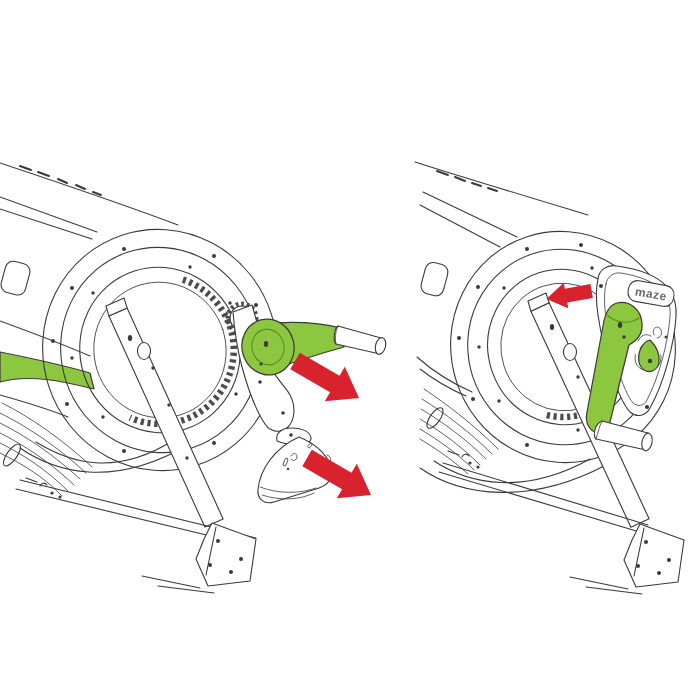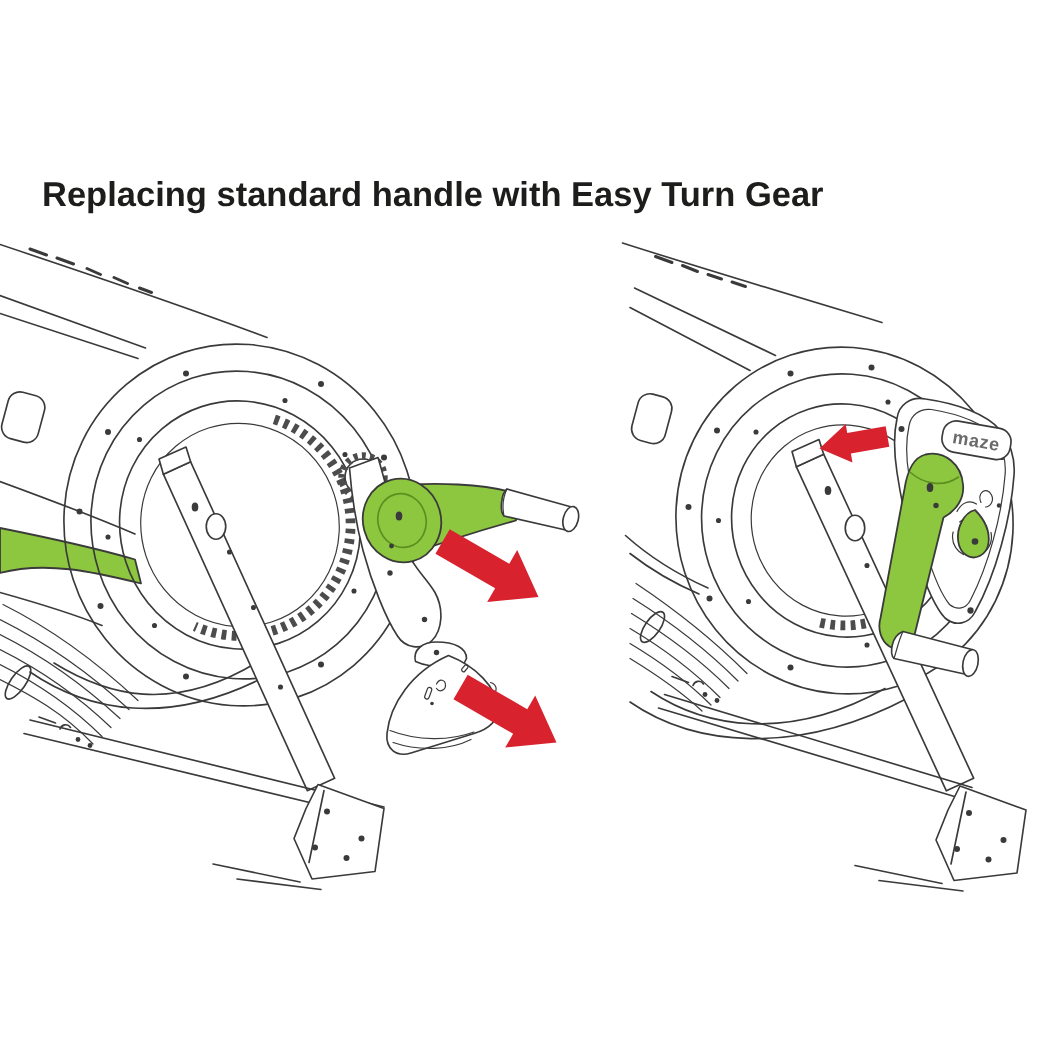--- a/index.html
+++ b/index.html
@@ -23,21 +23,20 @@
   .teeth{fill:none;stroke:#4c4c4c;stroke-width:6.5;stroke-dasharray:3.2 3.6;}
   .teeth-sm{fill:none;stroke:#4c4c4c;stroke-width:5;stroke-dasharray:2.6 2.8;}
   .logo-text{font-family:"Liberation Sans",sans-serif;font-size:12px;font-weight:bold;
              fill:var(--logo-gray);letter-spacing:.5px;}
 </style>
 </head>
 <body>
 
 <div class="canvas">
 
-  <div class="title">Replacing standard handle with Easy Turn Gear</div>
 
   <svg class="diagram" width="700" height="465" viewBox="0 0 700 465">
 
     <defs>
       <polygon id="arrow-se" points="299.8,197.8 339.5,220.8 344.8,211.7 359,243 324.8,246.3 330.1,237.2 290.3,214.2"></polygon>
       <g id="foot-plate">
         <path class="wh" d="M212,368 L256,384 L250,426 L208,431 L196,404 L204,384 Z"></path>
         <path class="ln" d="M216,372 L206,420"></path>
         <circle class="dot" cx="218" cy="386" r="2"></circle>
         <circle class="dot" cx="241" cy="404" r="2"></circle>

